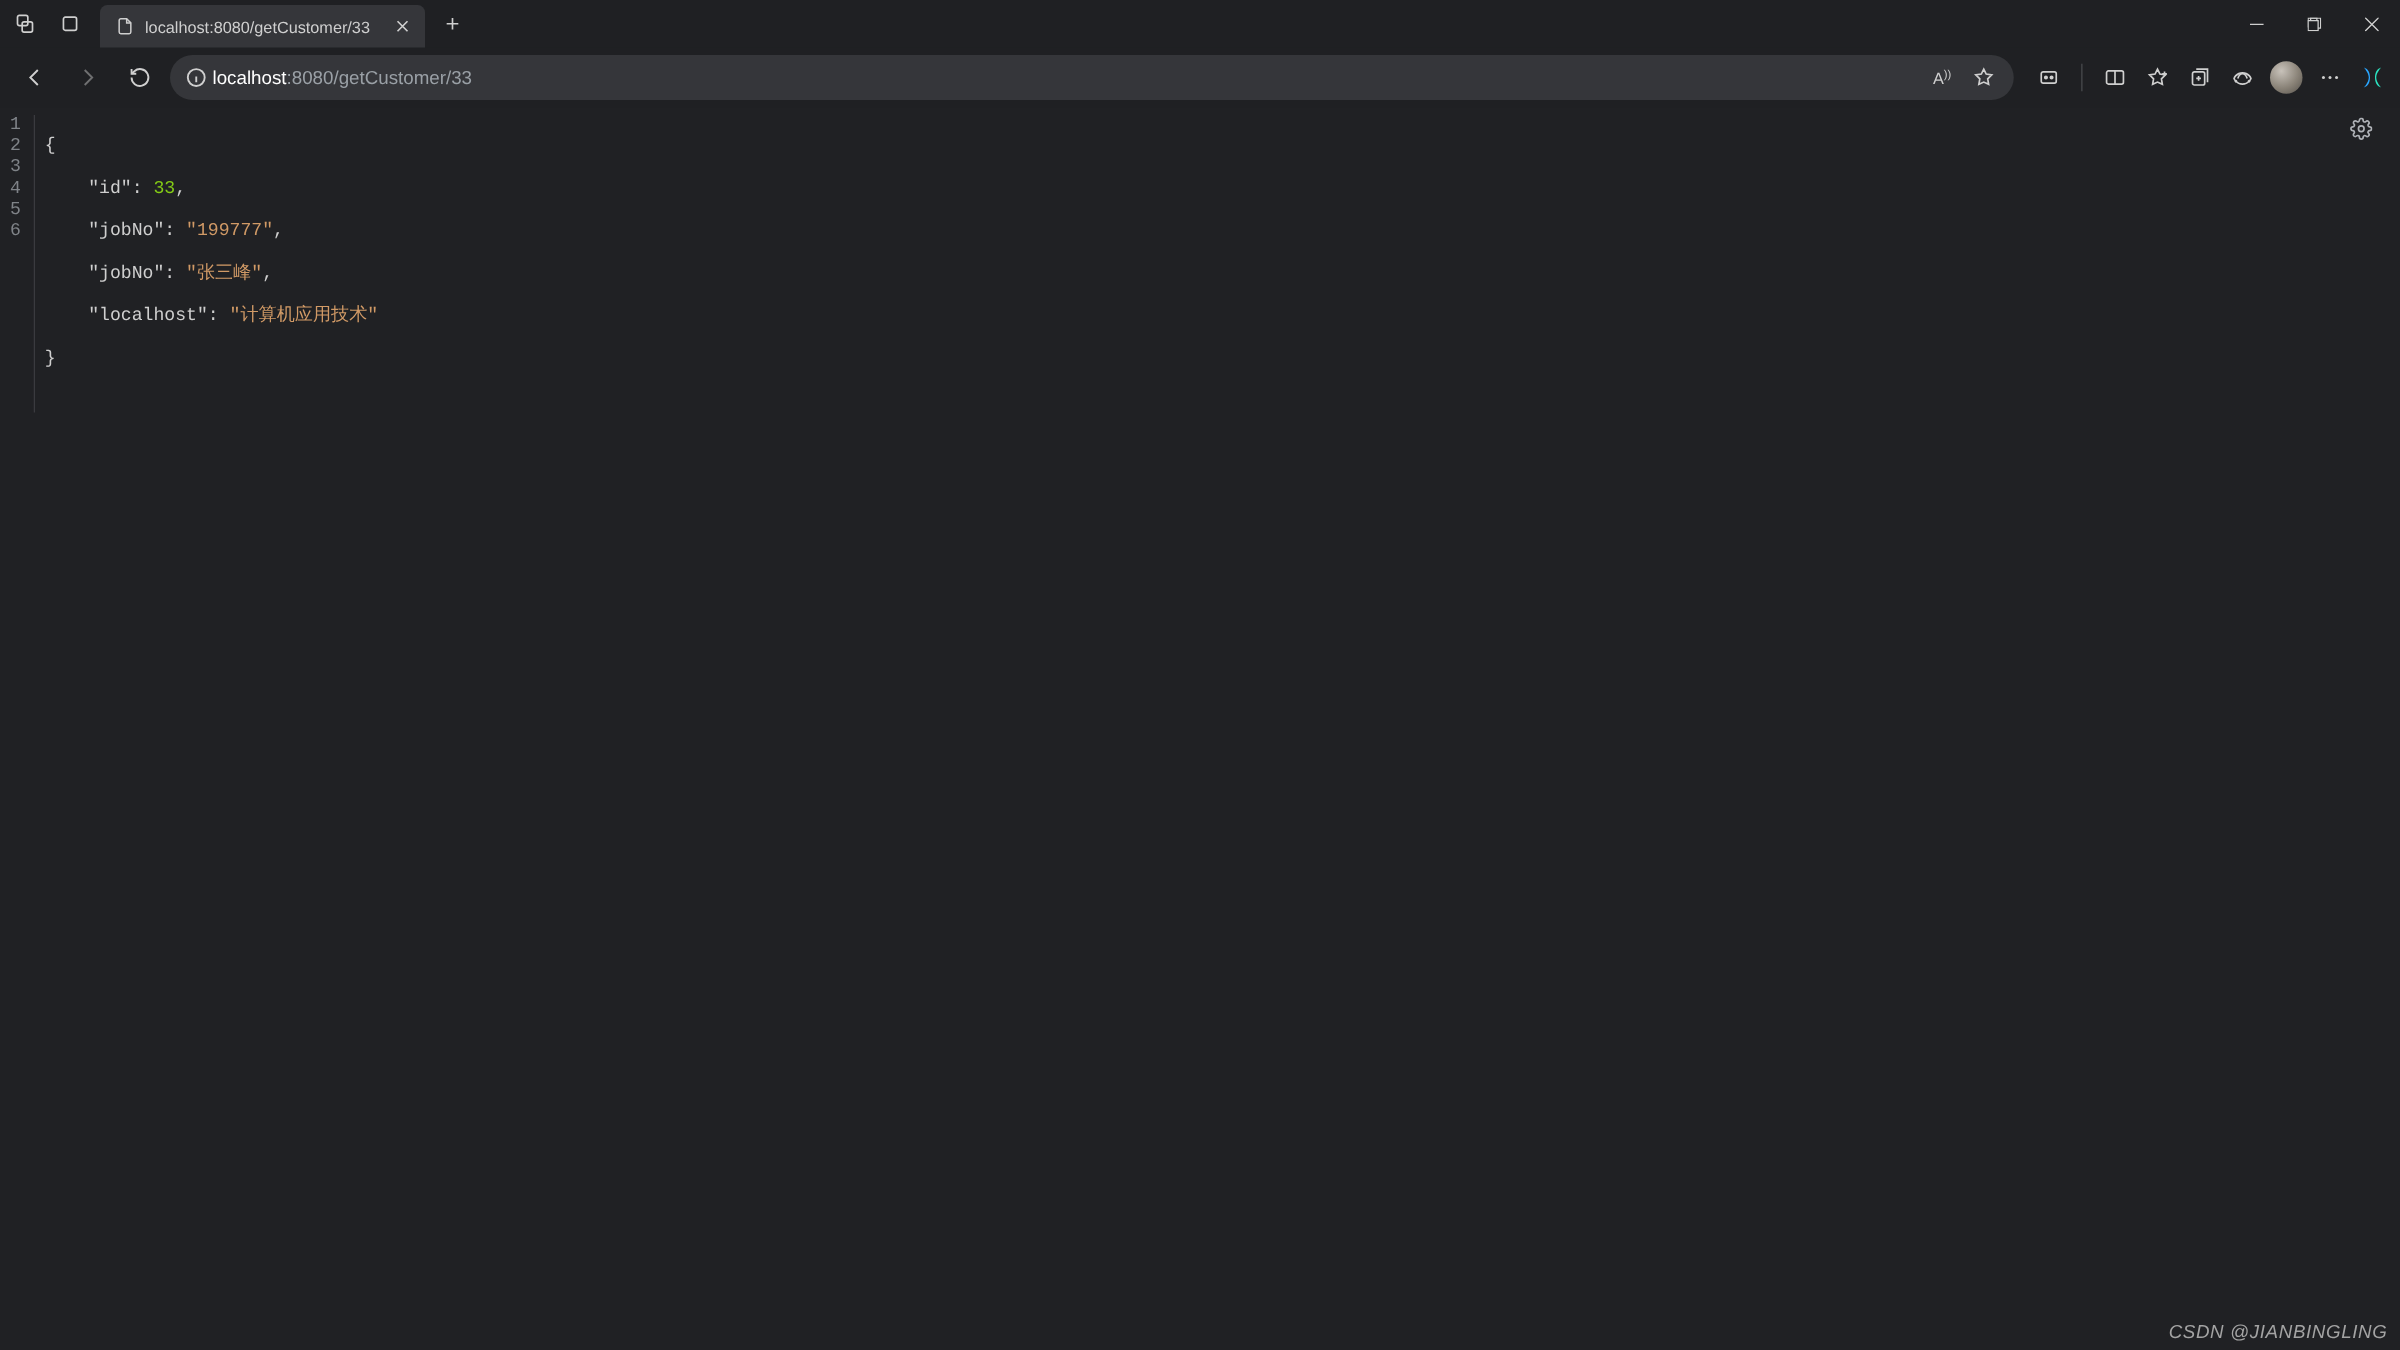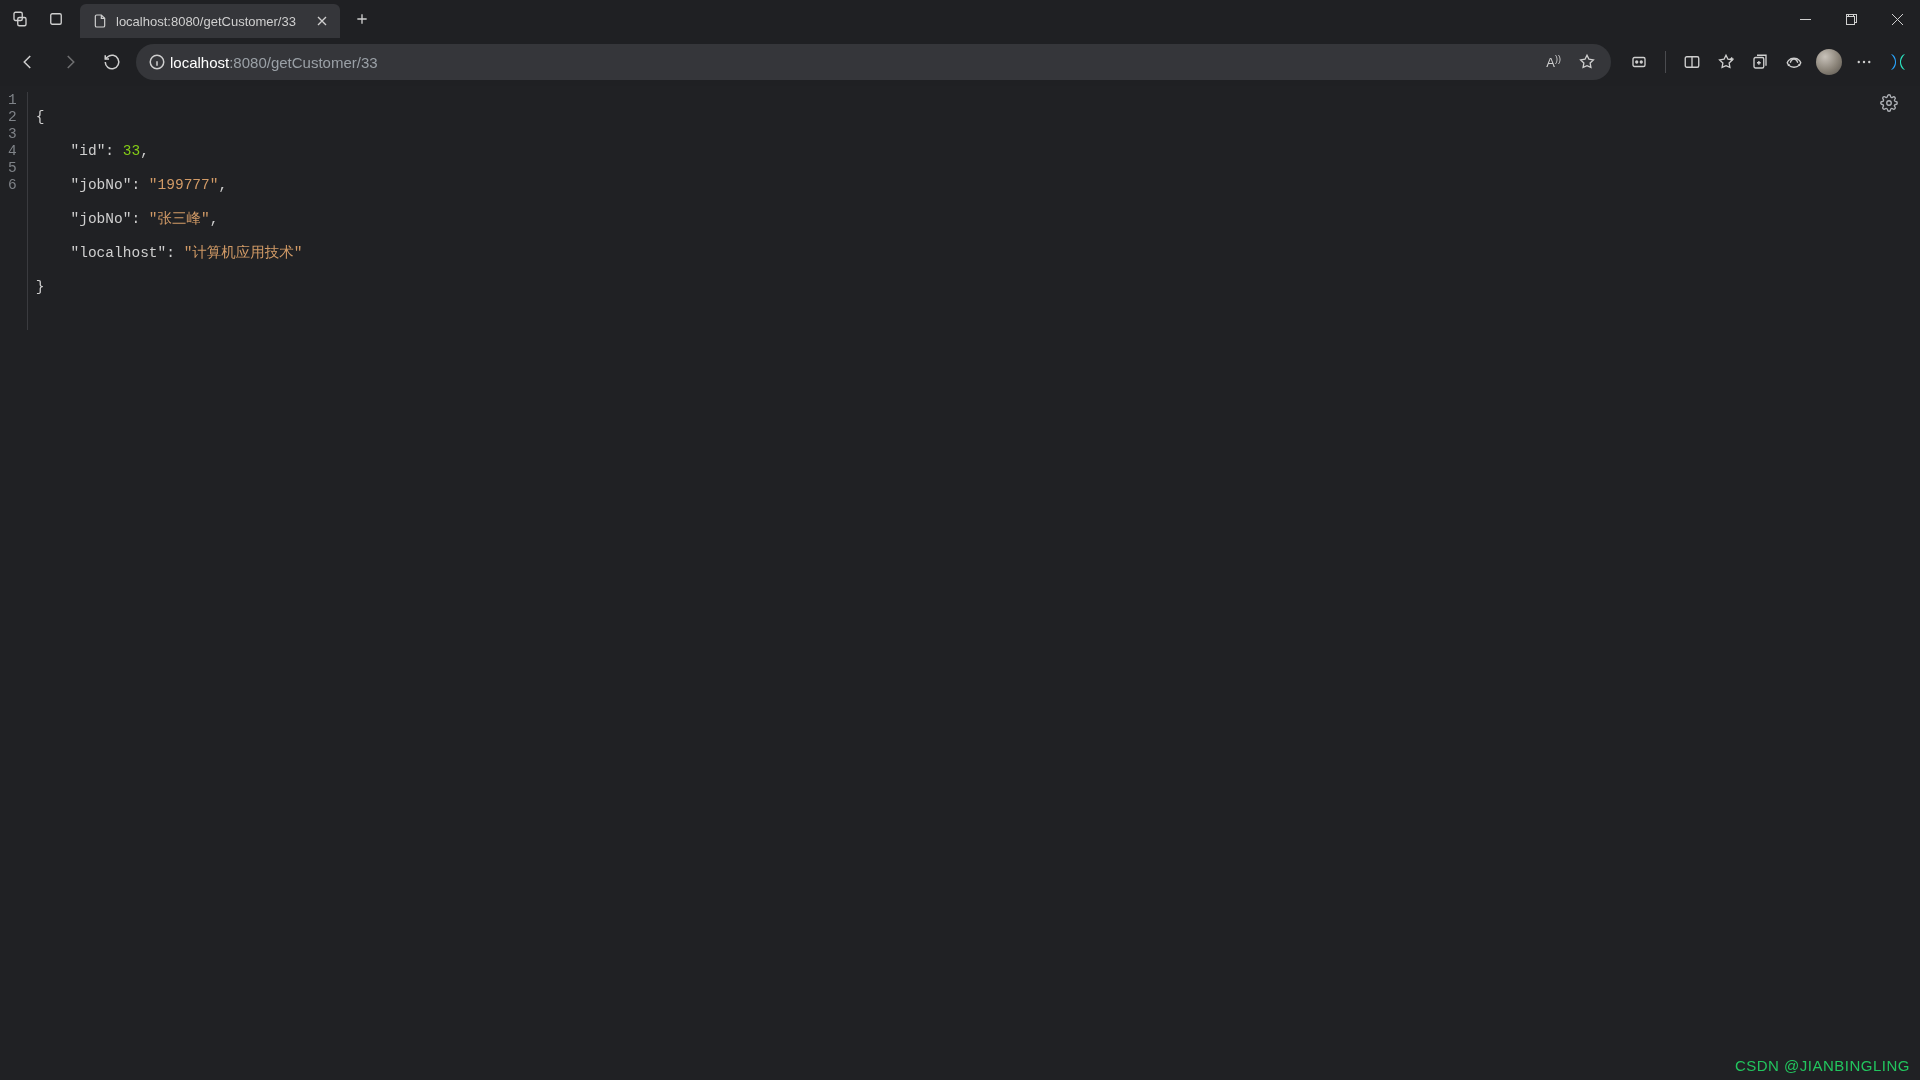--- a/index.html
+++ b/index.html
@@ -138,23 +138,24 @@
       white-space: pre;
     }
     .pun { color: #cfcfcf; }
     .key { color: #cfcfcf; }
     .num { color: #84cc16; }
     .str { color: #d19a66; }
 
     .watermark {
       position: absolute;
       right: 10px; bottom: 6px;
-      color: #22c55e;
+      color: #a3a3a3;
       font-size: 15px;
       letter-spacing: 0.5px;
+      font-style: italic;
     }
   </style>
 </head>
 <body>
 
 <div class="title-bar">
   <div class="title-left-icons">
     <div class="icon-btn">
       <svg viewBox="0 0 24 24" fill="none" stroke="currentColor" stroke-width="1.8">
           <rect x="4" y="3" width="11" height="11" rx="2"></rect>

